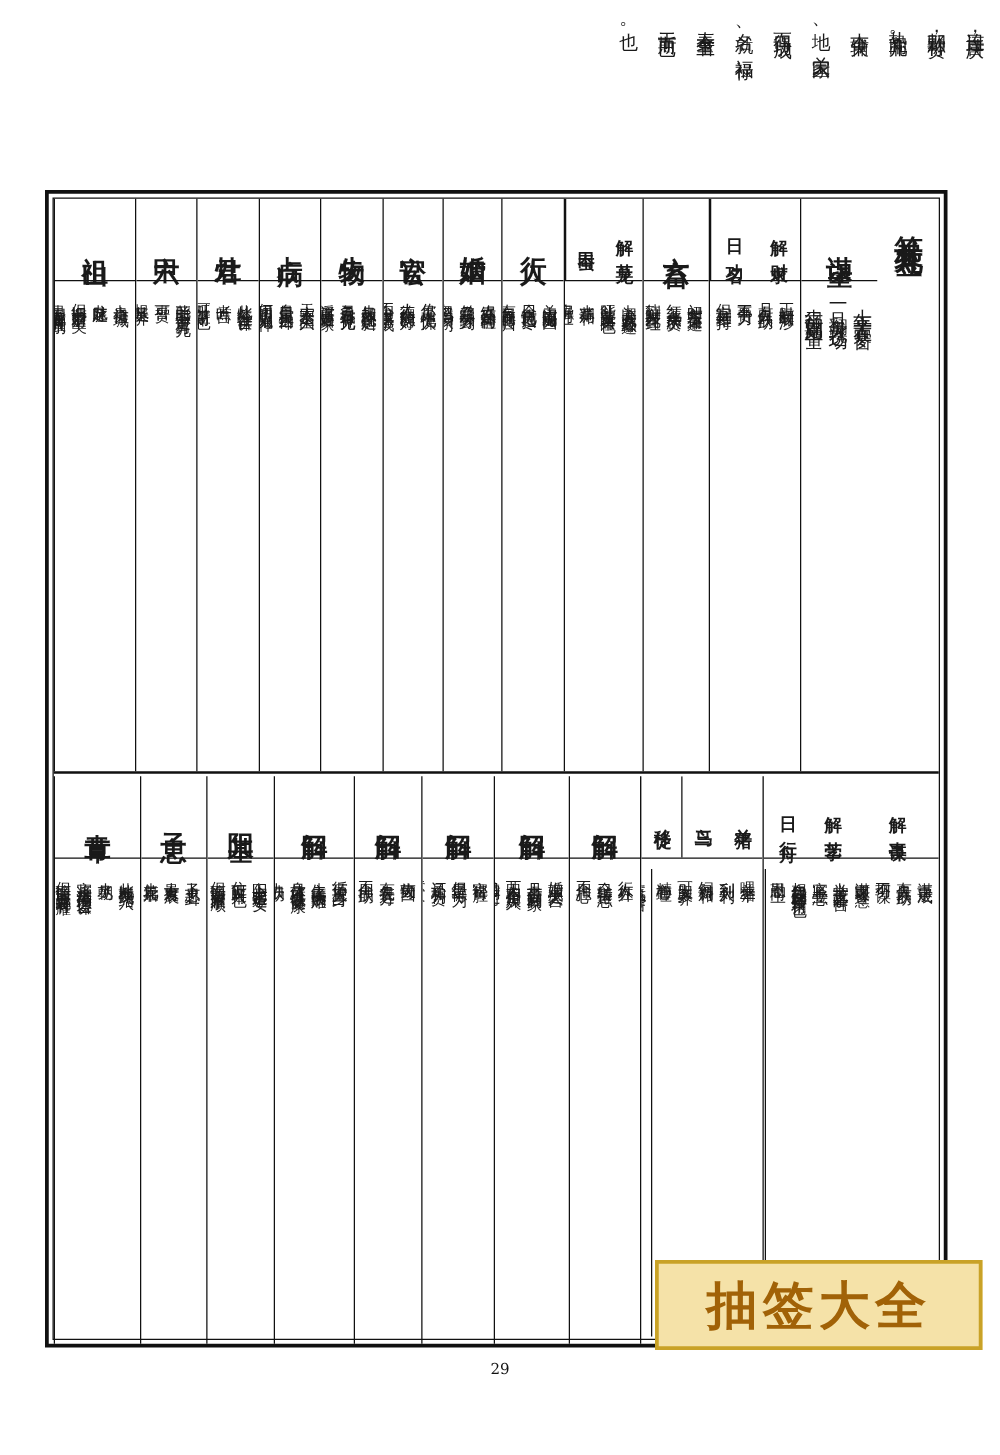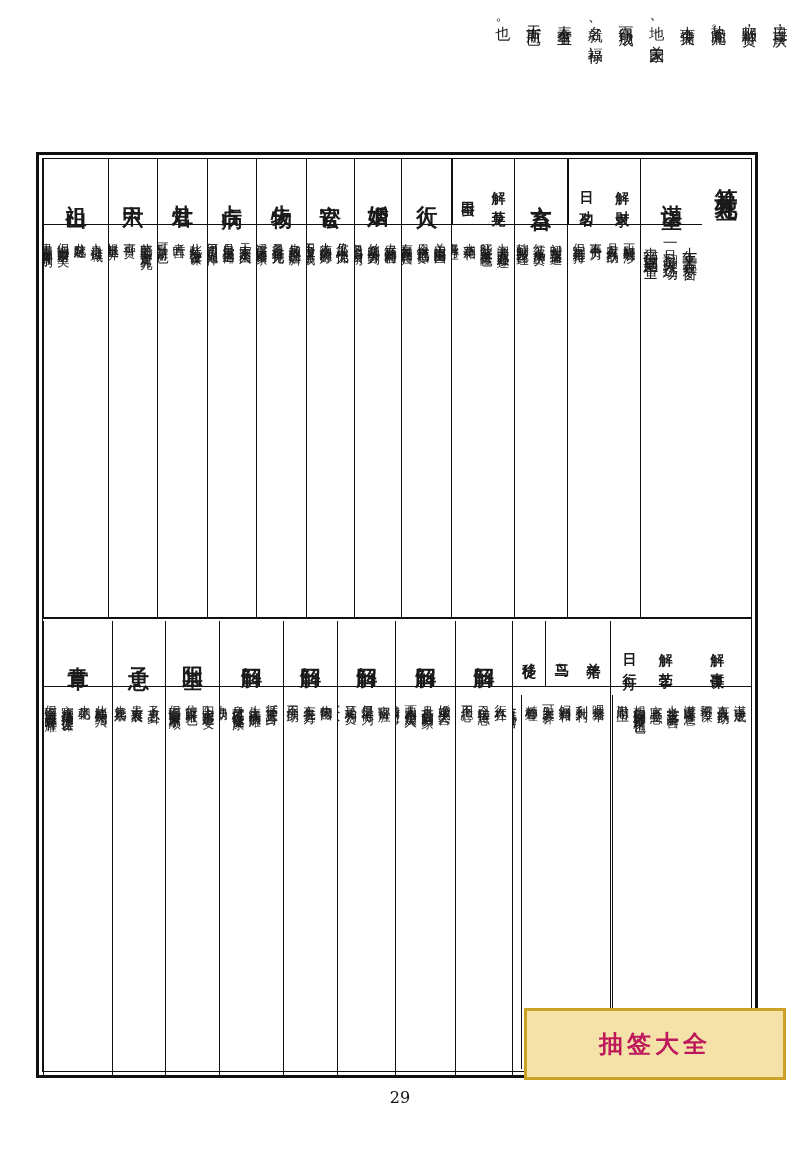--- a/index.html
+++ b/index.html
@@ -175,44 +175,44 @@
 
   
   .sep { width: 0; border-left: 1px solid #111; align-self: stretch; }
 
   
   .pageno {
     position: absolute;
     left: 0; right: 0;
     top: 1088px;
     text-align: center;
-    font-size: 16px;
+    font-size: 12px;
     font-family: "DejaVu Serif", "Liberation Serif", serif;
     color: #111;
   }
 
   
   .badge {
     position: absolute;
     left: 524px;
     top: 1008px;
     width: 262px;
     height: 72px;
     background: #f5e2a8;
     border: 3px solid #c9a227;
     box-sizing: border-box;
     display: flex;
     align-items: center;
     justify-content: center;
   }
   .badge span {
-    font-size: 24px;
+    font-size: 41px;
     font-weight: bold;
     letter-spacing: 4px;
-    color: #be185d;
+    color: #a16207;
     font-family: "DejaVu Serif", "Liberation Serif", serif;
   }
 </style>
 </head>
 <body>
 
 <div class="page">
 
   <div class="preface">
     <div class="col v">连日喜庆，</div>

